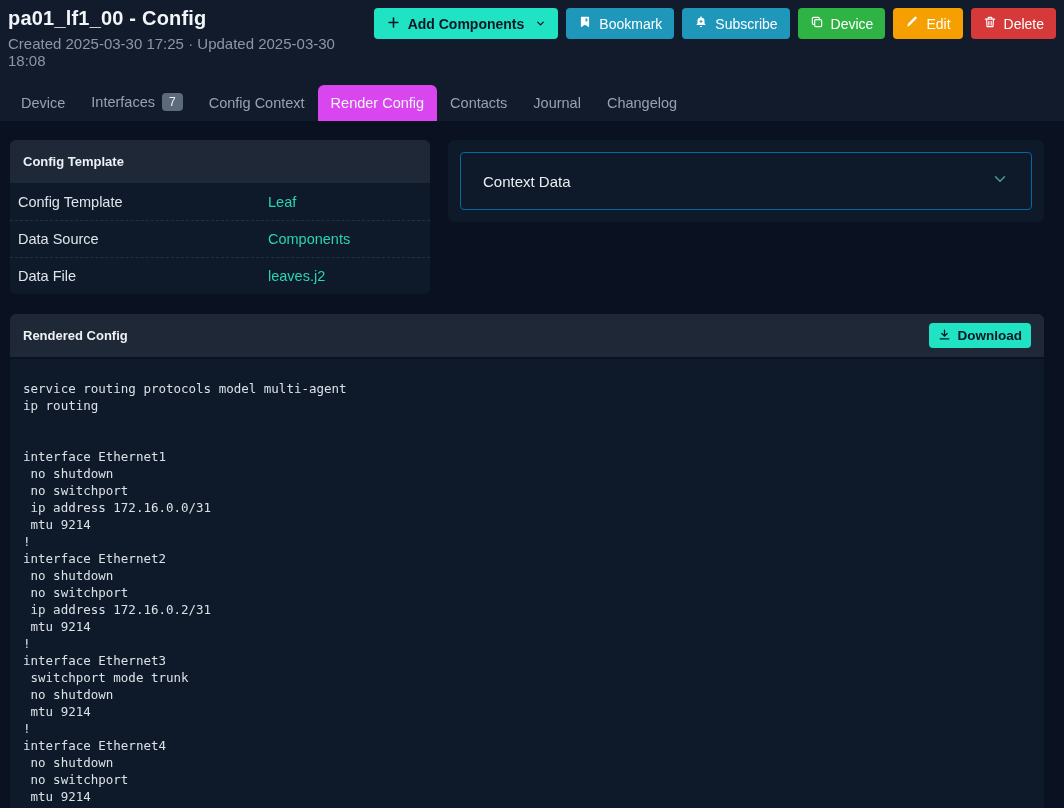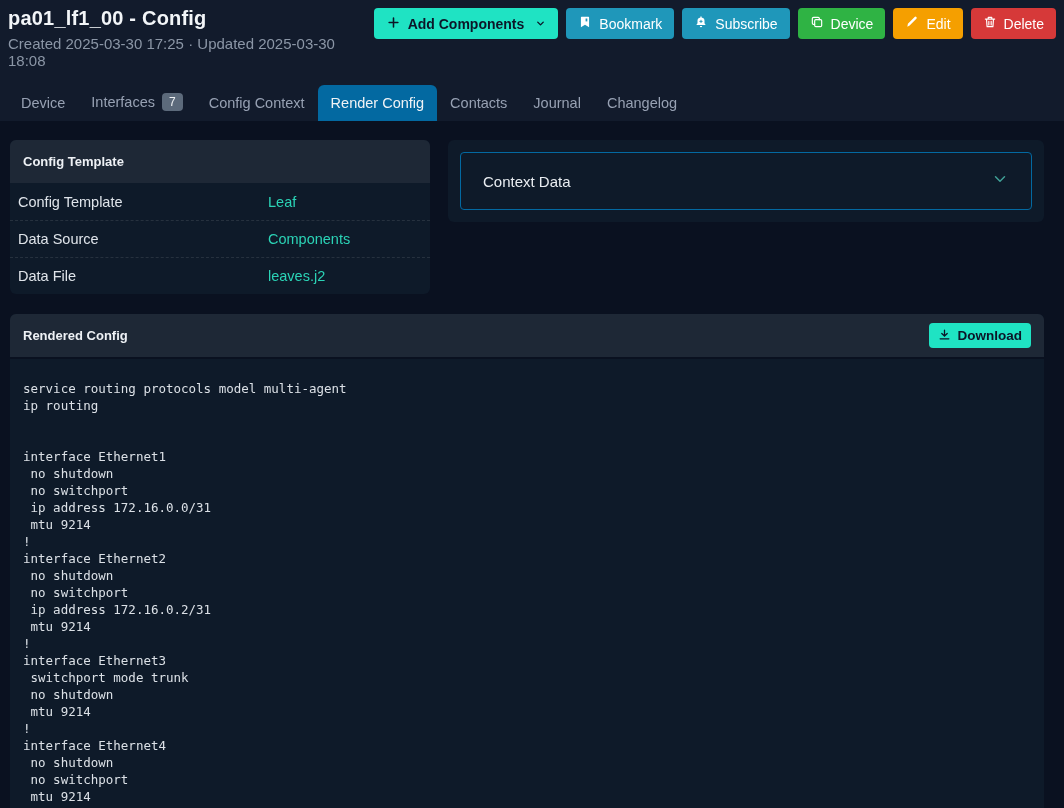--- a/index.html
+++ b/index.html
@@ -28,21 +28,21 @@
   .btn-yellow{ background: #f59f00; }
   .btn-red   { background: #d63939; }
   .btn .caret { margin-left: 4px; }
   
   .tabs { display: flex; align-items: flex-end; padding: 14px 0 0 8px; }
   .tab {
     display: inline-flex; align-items: center; gap: 7px;
     padding: 10px 13px; font-size: 14.5px; color: #97a1b3;
     text-decoration: none; cursor: pointer; border-radius: 6px 6px 0 0;
   }
-  .tab.active { background: #0369a1; color: #f0f3f6; }
+  .tab.active { background: #d946ef; color: #f0f3f6; }
   .tab-badge {
     background: #5c6a7b; color: #eef1f4; font-size: 12px; font-weight: 500;
     border-radius: 4px; padding: 2px 7px; line-height: 14px;
   }
   
   .content { padding: 19px 20px 0 10px; background: #0a1120; }
   .grid { display: grid; grid-template-columns: 420px 1fr; gap: 18px; align-items: start; }
   .card { background: #0e1a29; border-radius: 6px; overflow: hidden; }
   .card-header {
     background: #1e2836; padding: 0 13px; height: 43px;

